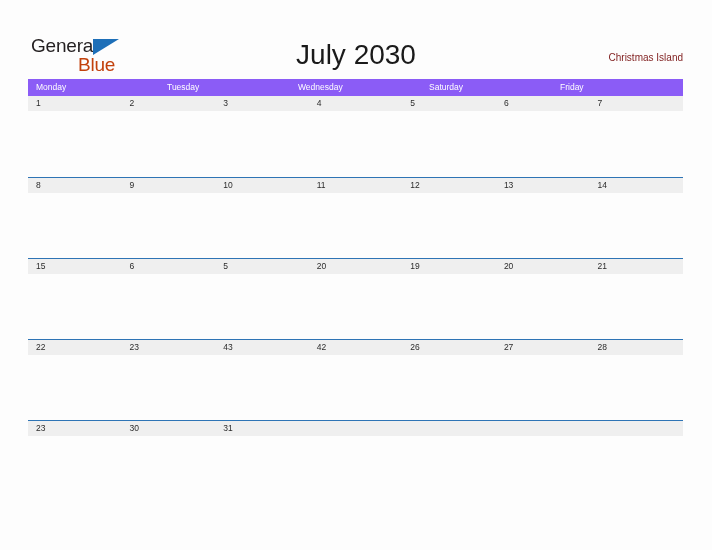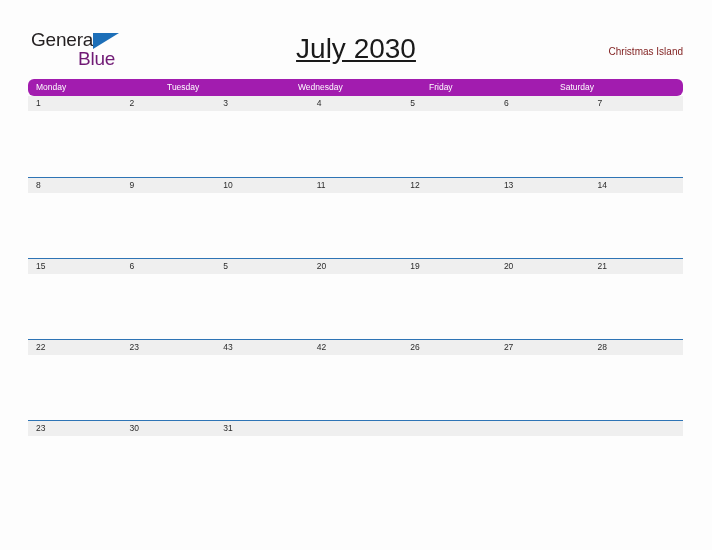--- a/index.html
+++ b/index.html
@@ -12,21 +12,21 @@
     background: #fdfdfd;
     font-family: "Liberation Sans", sans-serif;
     overflow: hidden;
     position: relative;
   }
 
   
   .page-header {
     position: absolute;
     left: 0;
-    top: 0;
+    top: 6px;
     width: 712px;
     height: 94px;
   }
 
   
   .logo {
     position: absolute;
     left: 31px;
     top: 30px;
     width: 120px;
@@ -51,37 +51,36 @@
     height: 0;
     border-left: 26px solid #1d6fb8;
     border-bottom: 16px solid transparent;
   }
   .logo-blue {
     position: absolute;
     left: 47px;
     top: 19px;
     font-size: 19px;
     letter-spacing: -0.2px;
-    color: #701a75;
+    color: #c2410c;
     font-family: "Liberation Sans", sans-serif;
   }
 
   
   .month-title {
     position: absolute;
     left: 0;
     top: 33px;
     width: 712px;
     text-align: center;
     font-size: 28px;
     color: #1a1a1a;
     font-family: "Liberation Sans", sans-serif;
     font-weight: normal;
     letter-spacing: 0px;
-    text-decoration: underline;
   }
 
   
   .location {
     position: absolute;
     right: 29px;
     top: 46px;
     font-size: 10px;
     color: #7f1d1d;
     font-family: "Liberation Sans", sans-serif;
@@ -92,23 +91,22 @@
   .calendar {
     position: absolute;
     left: 28px;
     top: 79px;
     width: 655px;
   }
 
   .weekday-row {
     display: flex;
     width: 100%;
-    background: #a21caf;
+    background: #8b5cf6;
     height: 17px;
-    border-radius: 6px;
   }
   .weekday-cell {
     flex: 1 1 0;
     min-width: 0;
     color: #ffffff;
     font-size: 8.5px;
     line-height: 17px;
     padding-left: 8px;
     box-sizing: border-box;
     font-family: "Liberation Sans", sans-serif;
@@ -166,22 +164,22 @@
   <div class="location">Christmas Island</div>
 
 </div>
 
 <div class="calendar">
 
   <div class="weekday-row">
     <div class="weekday-cell">Monday</div>
     <div class="weekday-cell">Tuesday</div>
     <div class="weekday-cell">Wednesday</div>
+    <div class="weekday-cell">Saturday</div>
     <div class="weekday-cell">Friday</div>
-    <div class="weekday-cell">Saturday</div>
   </div>
 
   <div class="week-row first">
     <div class="date-band">
       <div class="date-cell">1</div>
       <div class="date-cell">2</div>
       <div class="date-cell">3</div>
       <div class="date-cell">4</div>
       <div class="date-cell">5</div>
       <div class="date-cell">6</div>

